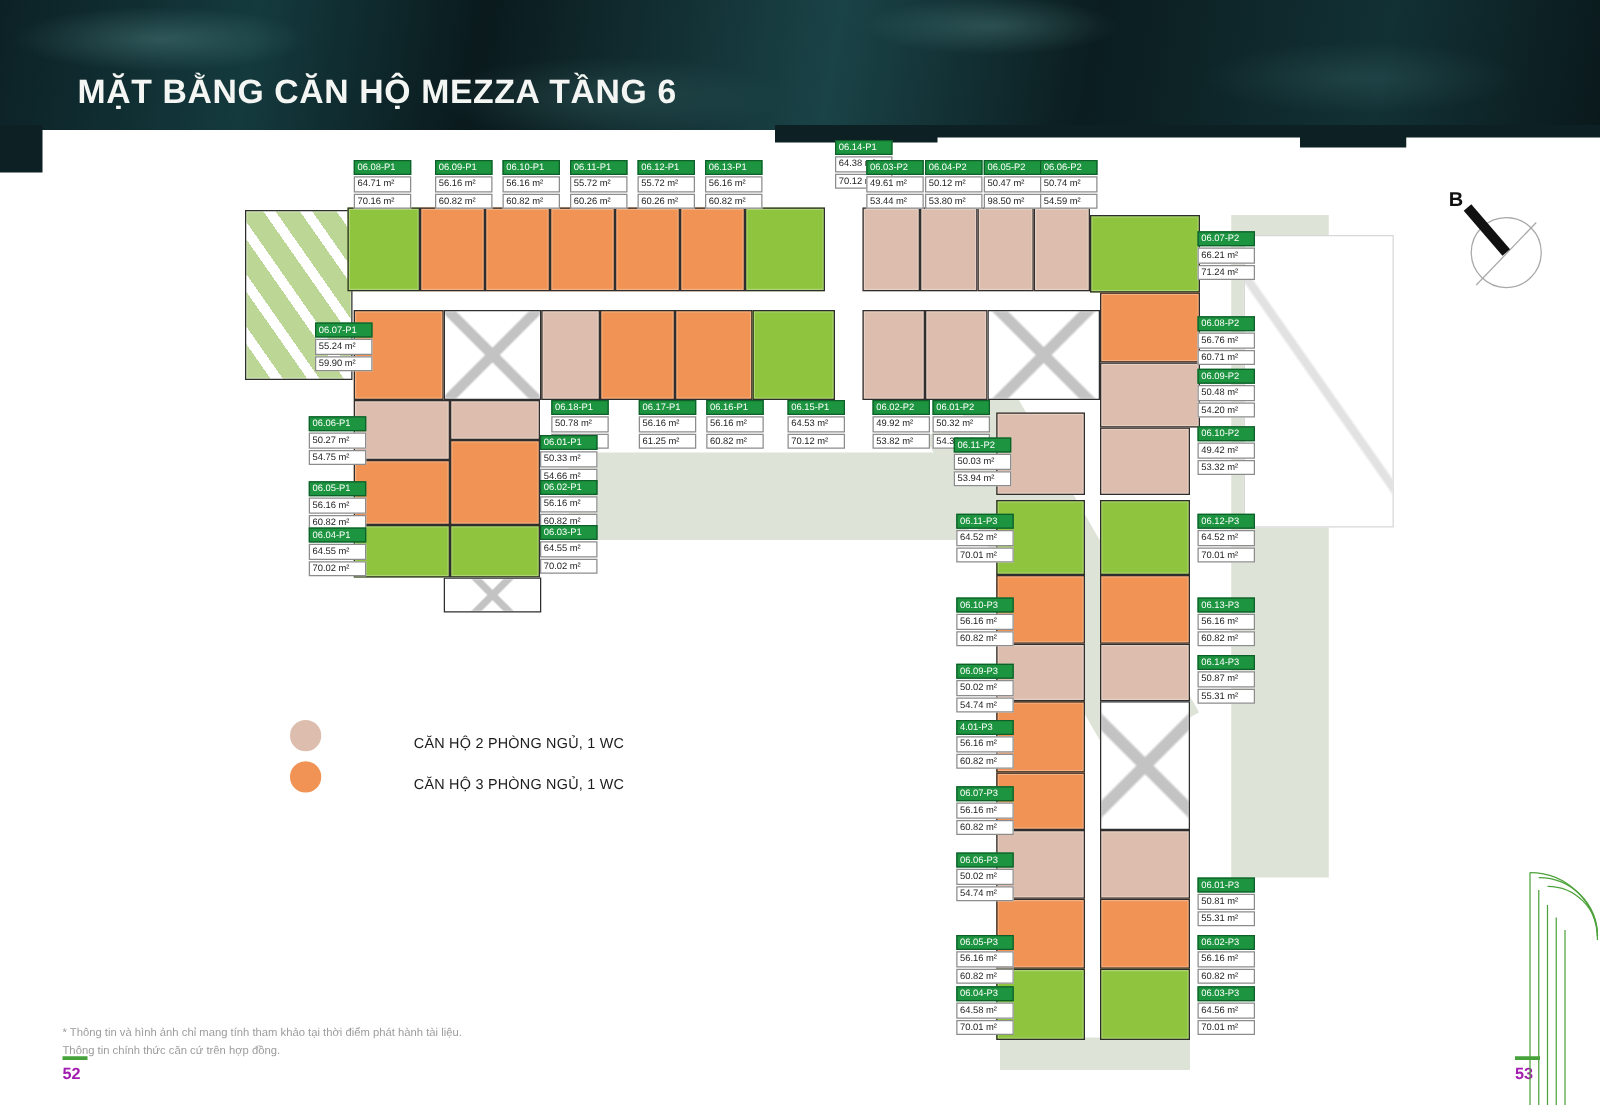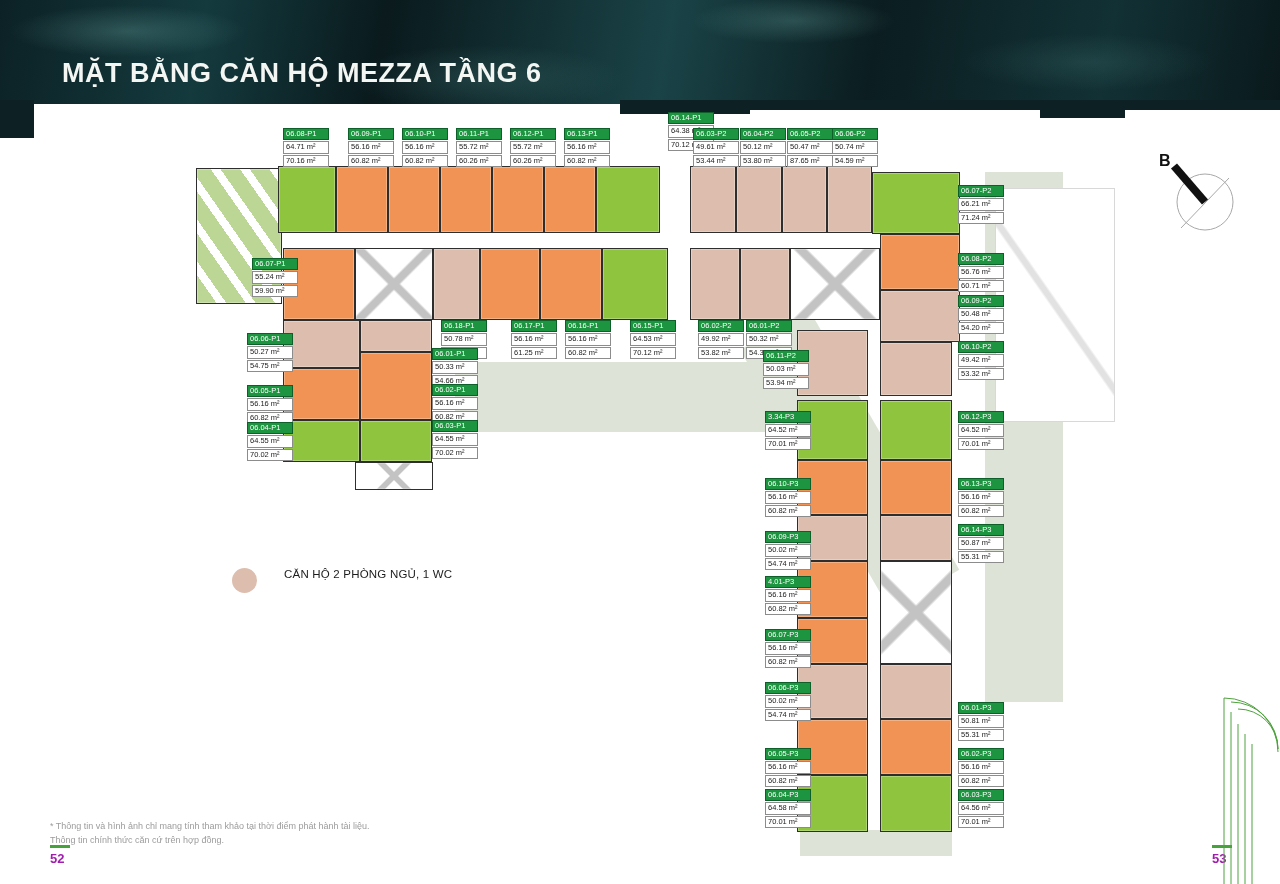--- a/index.html
+++ b/index.html
@@ -46,21 +46,21 @@
 
   
   .unit-label{position:absolute;width:46px;z-index:6;line-height:1.1;}
   .unit-code{background:#1d9440;border:1px solid #0f5f2a;color:#fff;font-size:7.5px;
      font-weight:normal;padding:1px 2px;text-align:left;}
   .unit-area{background:#fff;border:1px solid #8c8c8c;color:#222;font-size:7.5px;
      padding:1px 2px;margin-top:1px;text-align:left;}
 
   
   .legend{position:absolute;left:232px;top:568px;z-index:7;}
-  .legend-row{display:flex;align-items:flex-start;height:33px;}
+  .legend-row{display:flex;align-items:flex-end;height:33px;gap:47px;}
   .legend-swatch{width:25px;height:25px;border-radius:50%;margin-right:27px;}
   .legend-text{font-size:11.5px;color:#1c1c1c;letter-spacing:.2px;}
 
   
   .footnote{position:absolute;left:50px;top:820px;font-size:9px;color:#9c9c9c;line-height:1.5;}
   .pagenum{position:absolute;font-size:13px;font-weight:bold;color:#a21caf;}
   .pagenum .dash{display:block;width:20px;height:3px;background:#46a33c;margin-bottom:3px;}
   .pg-left{left:50px;top:845px;}
   .pg-right{left:1212px;top:845px;}
 
@@ -168,21 +168,21 @@
         <div class="unit-area">53.44 m²</div>
       </div>
       <div class="unit-label" style="left: 740px; top: 128px;">
         <div class="unit-code">06.04-P2</div>
         <div class="unit-area">50.12 m²</div>
         <div class="unit-area">53.80 m²</div>
       </div>
       <div class="unit-label" style="left: 787px; top: 128px;">
         <div class="unit-code">06.05-P2</div>
         <div class="unit-area">50.47 m²</div>
-        <div class="unit-area">87.65 m²</div>
+        <div class="unit-area">98.50 m²</div>
       </div>
       <div class="unit-label" style="left: 832px; top: 128px;">
         <div class="unit-code">06.06-P2</div>
         <div class="unit-area">50.74 m²</div>
         <div class="unit-area">54.59 m²</div>
       </div>
       <div class="unit-label" style="left: 958px; top: 185px;">
         <div class="unit-code">06.07-P2</div>
         <div class="unit-area">66.21 m²</div>
         <div class="unit-area">71.24 m²</div>
@@ -266,21 +266,21 @@
         <div class="unit-code">06.03-P1</div>
         <div class="unit-area">64.55 m²</div>
         <div class="unit-area">70.02 m²</div>
       </div>
       <div class="unit-label" style="left: 763px; top: 350px;">
         <div class="unit-code">06.11-P2</div>
         <div class="unit-area">50.03 m²</div>
         <div class="unit-area">53.94 m²</div>
       </div>
       <div class="unit-label" style="left: 765px; top: 411px;">
-        <div class="unit-code">3.34-P3</div>
+        <div class="unit-code">06.11-P3</div>
         <div class="unit-area">64.52 m²</div>
         <div class="unit-area">70.01 m²</div>
       </div>
       <div class="unit-label" style="left: 765px; top: 478px;">
         <div class="unit-code">06.10-P3</div>
         <div class="unit-area">56.16 m²</div>
         <div class="unit-area">60.82 m²</div>
       </div>
       <div class="unit-label" style="left: 765px; top: 531px;">
         <div class="unit-code">06.09-P3</div>
@@ -357,20 +357,24 @@
       <circle cx="50" cy="52" r="28" fill="none" stroke="#a8a8a8" stroke-width="1"></circle>
       <line x1="26" y1="78" x2="74" y2="28" stroke="#a8a8a8" stroke-width="1"></line>
       <line x1="19" y1="16" x2="50" y2="52" stroke="#111" stroke-width="8"></line>
     </svg>
   </div>
 
   <div class="legend" id="legend">
       <div class="legend-row">
         <span class="legend-swatch" style="background: rgb(221, 190, 174);"></span>
         <span class="legend-text">CĂN HỘ 2 PHÒNG NGỦ, 1 WC</span>
+      </div>
+      <div class="legend-row">
+        <span class="legend-swatch" style="background: rgb(240, 147, 84);"></span>
+        <span class="legend-text">CĂN HỘ 3 PHÒNG NGỦ, 1 WC</span>
       </div>
     </div>
 
   <div class="footnote">
     <div>* Thông tin và hình ảnh chỉ mang tính tham khảo tại thời điểm phát hành tài liệu.</div>
     <div>Thông tin chính thức căn cứ trên hợp đồng.</div>
   </div>
   <div class="pagenum pg-left">
     <span class="dash"></span>
     <span>52</span>

